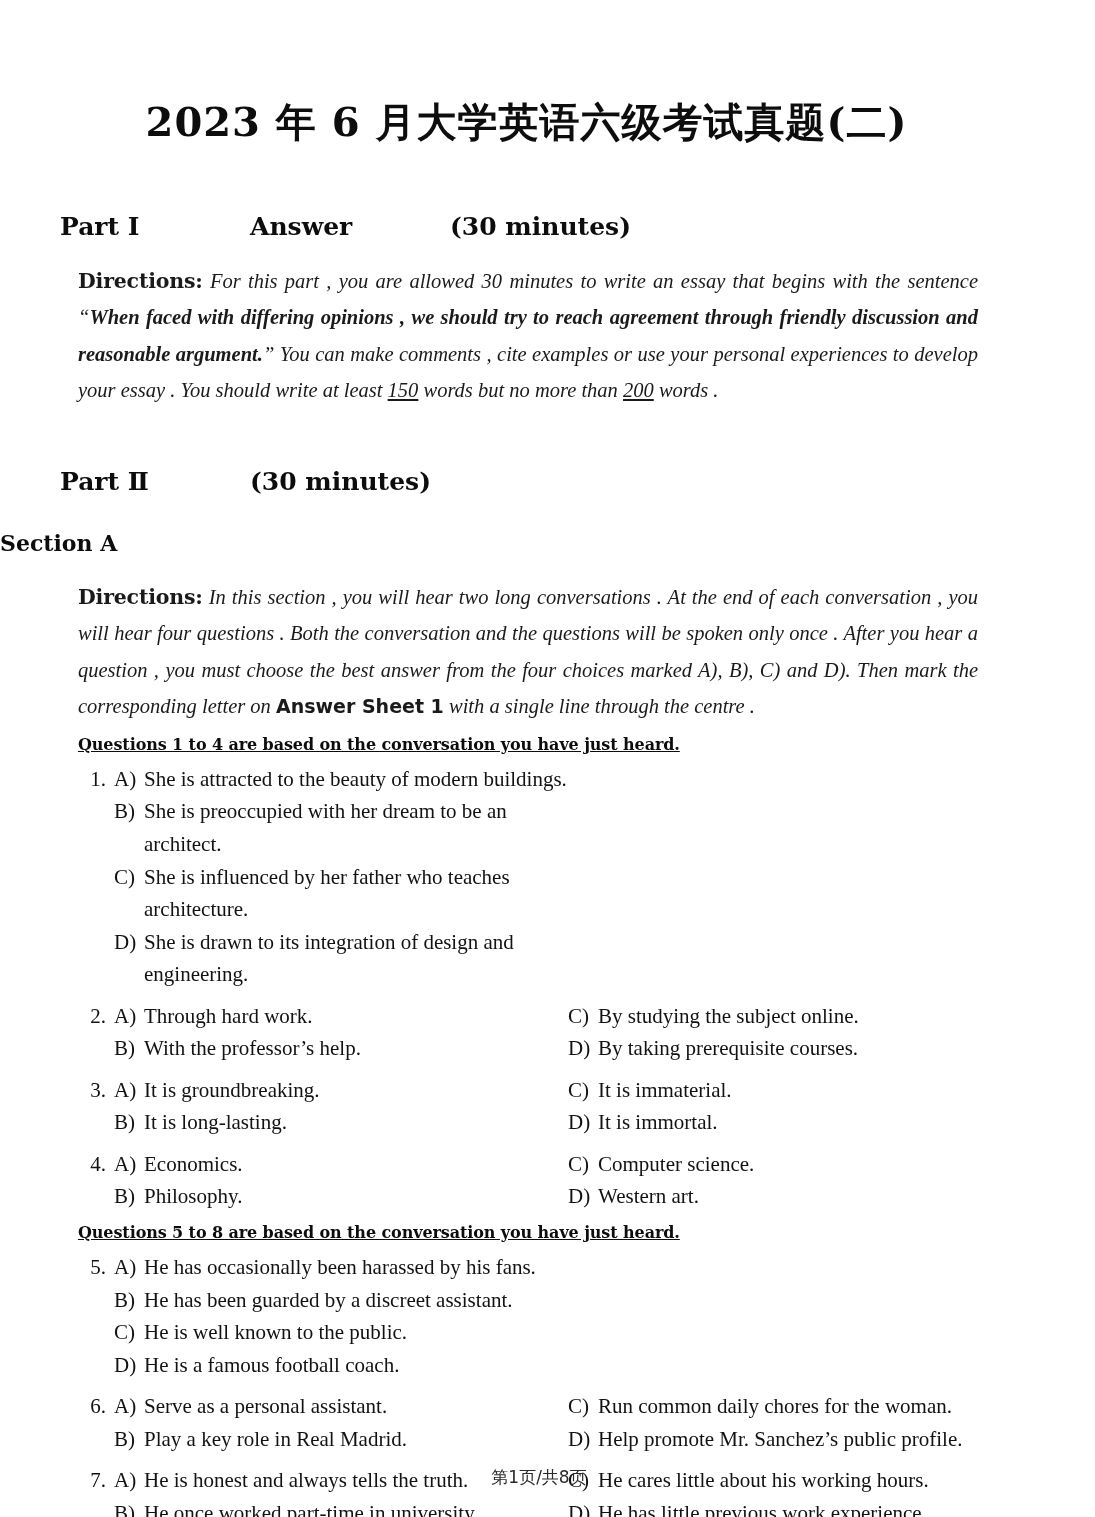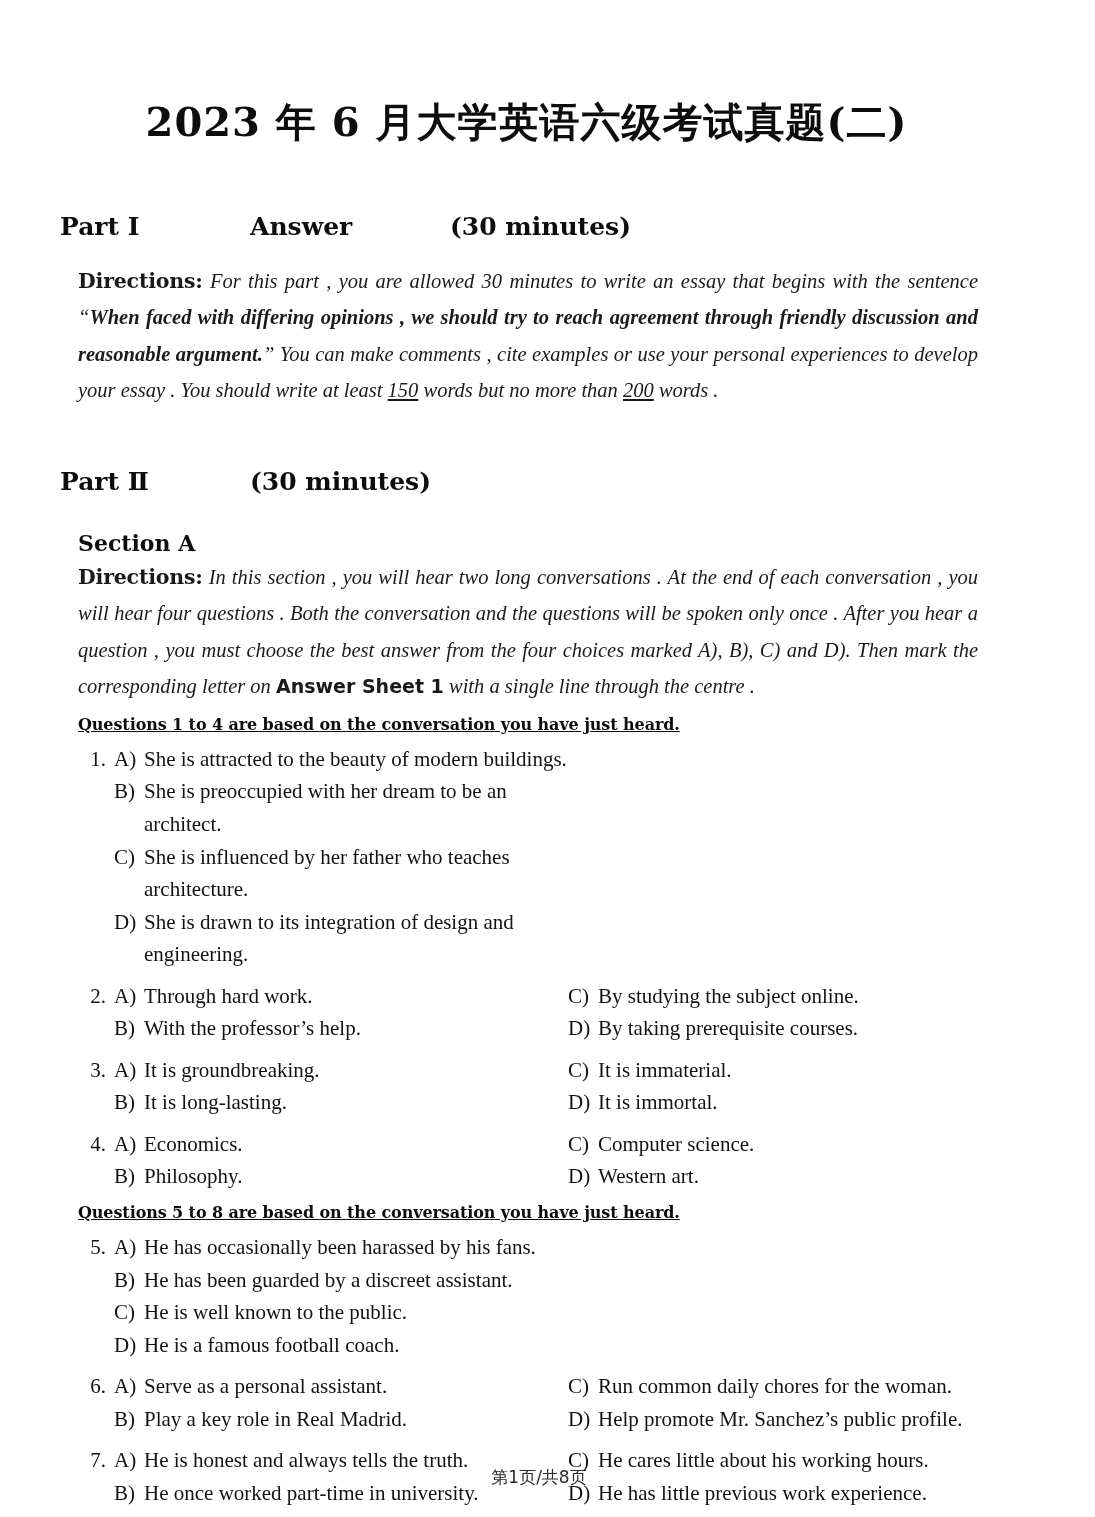--- a/index.html
+++ b/index.html
@@ -82,29 +82,28 @@
   }
   .directions .ans-sheet {
     font-family: "DejaVu Sans", "Liberation Sans", sans-serif;
     font-weight: bold;
     font-style: normal;
     font-size: 19px;
   }
 
   
   .section-label {
-    padding-left: 78px;
     margin-top: 34px;
     font-family: "DejaVu Serif", "Liberation Serif", serif;
     font-weight: bold;
     font-size: 22px;
     color: #0d0d0d;
   }
 
-  #sectionA-directions { margin-top: 3px; }
+  #sectionA-directions { margin-top: 23px; }
 
   
   .q-group-head {
     padding-left: 78px;
     margin-top: 10px;
     font-family: "DejaVu Serif", "Liberation Serif", serif;
     font-weight: bold;
     font-size: 16px;
     color: #0d0d0d;
     letter-spacing: -0.1px;

